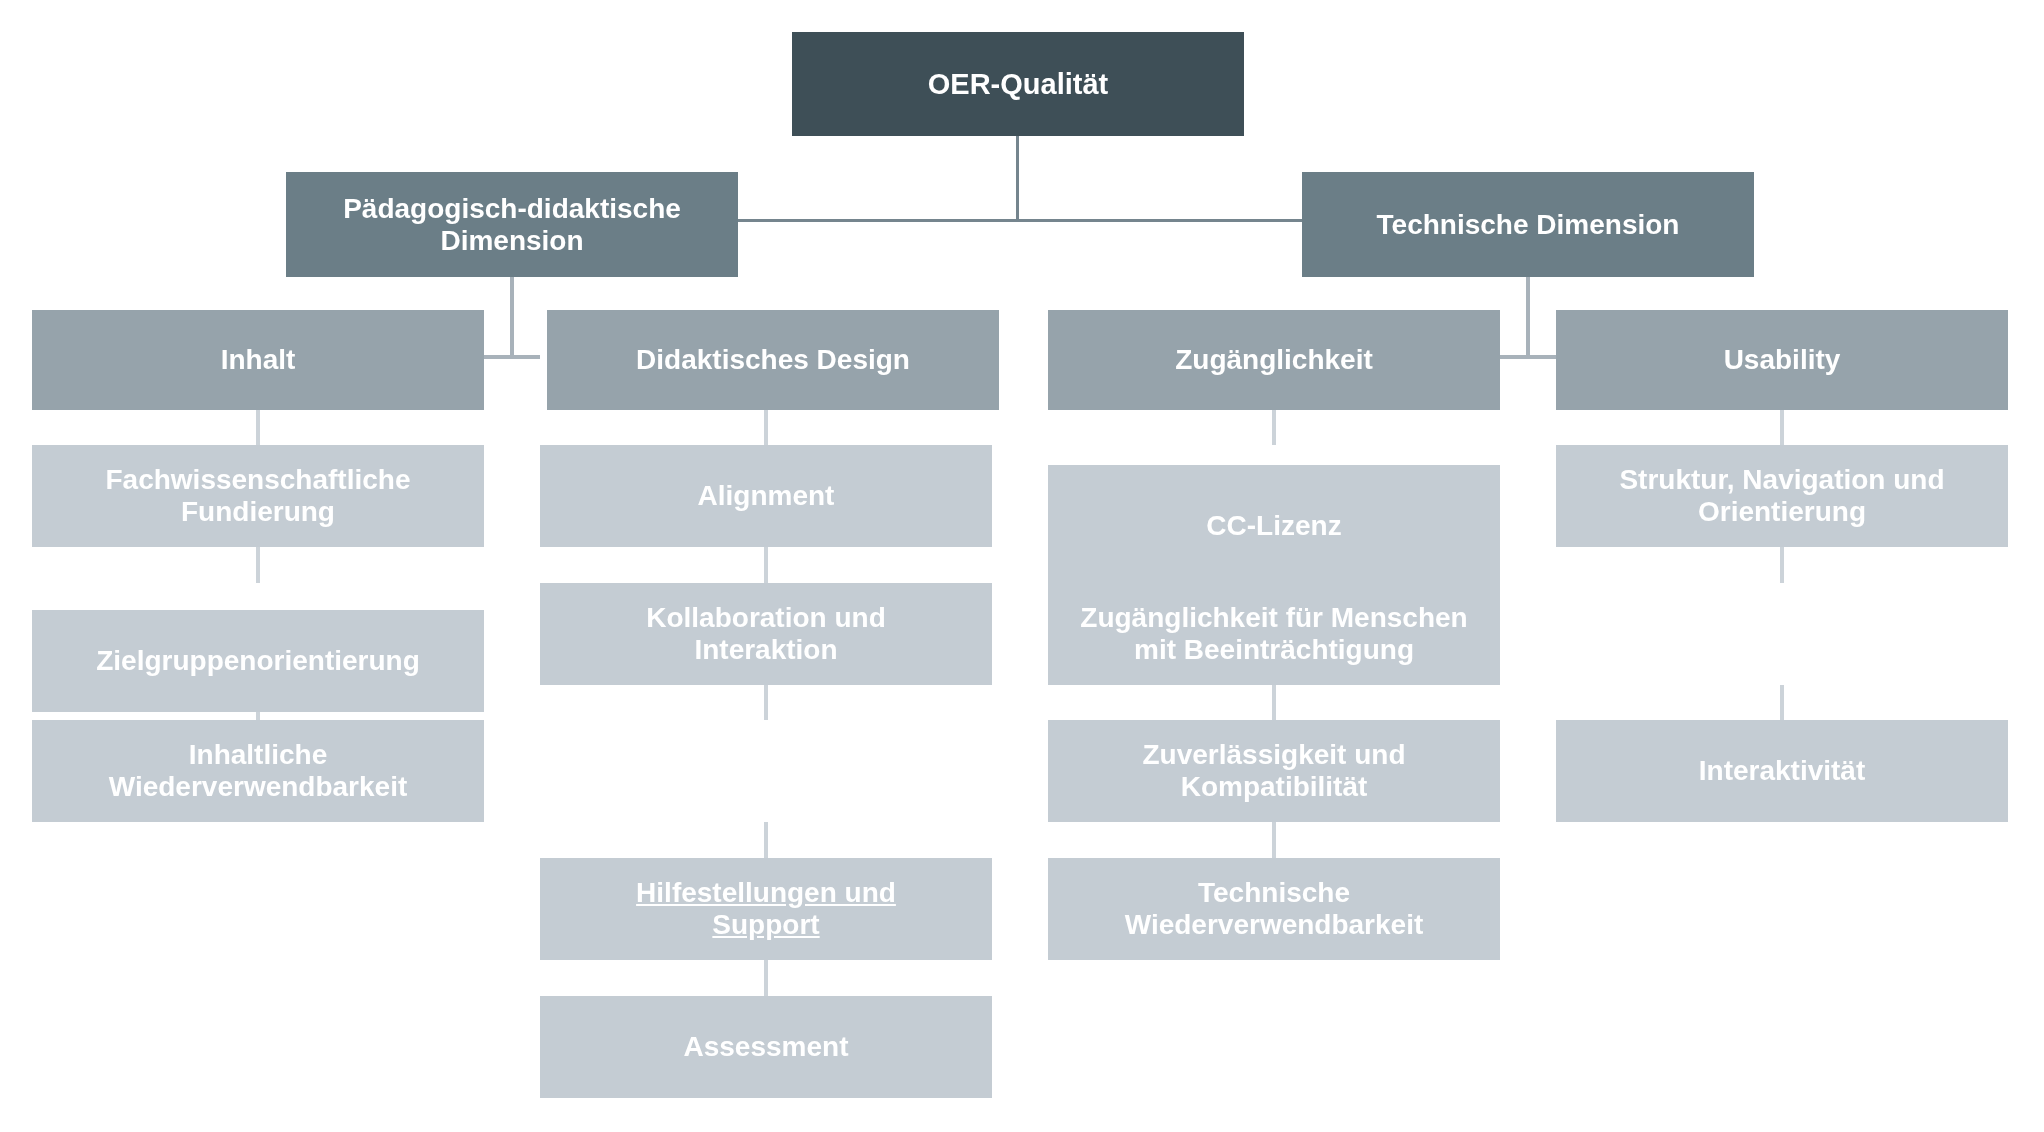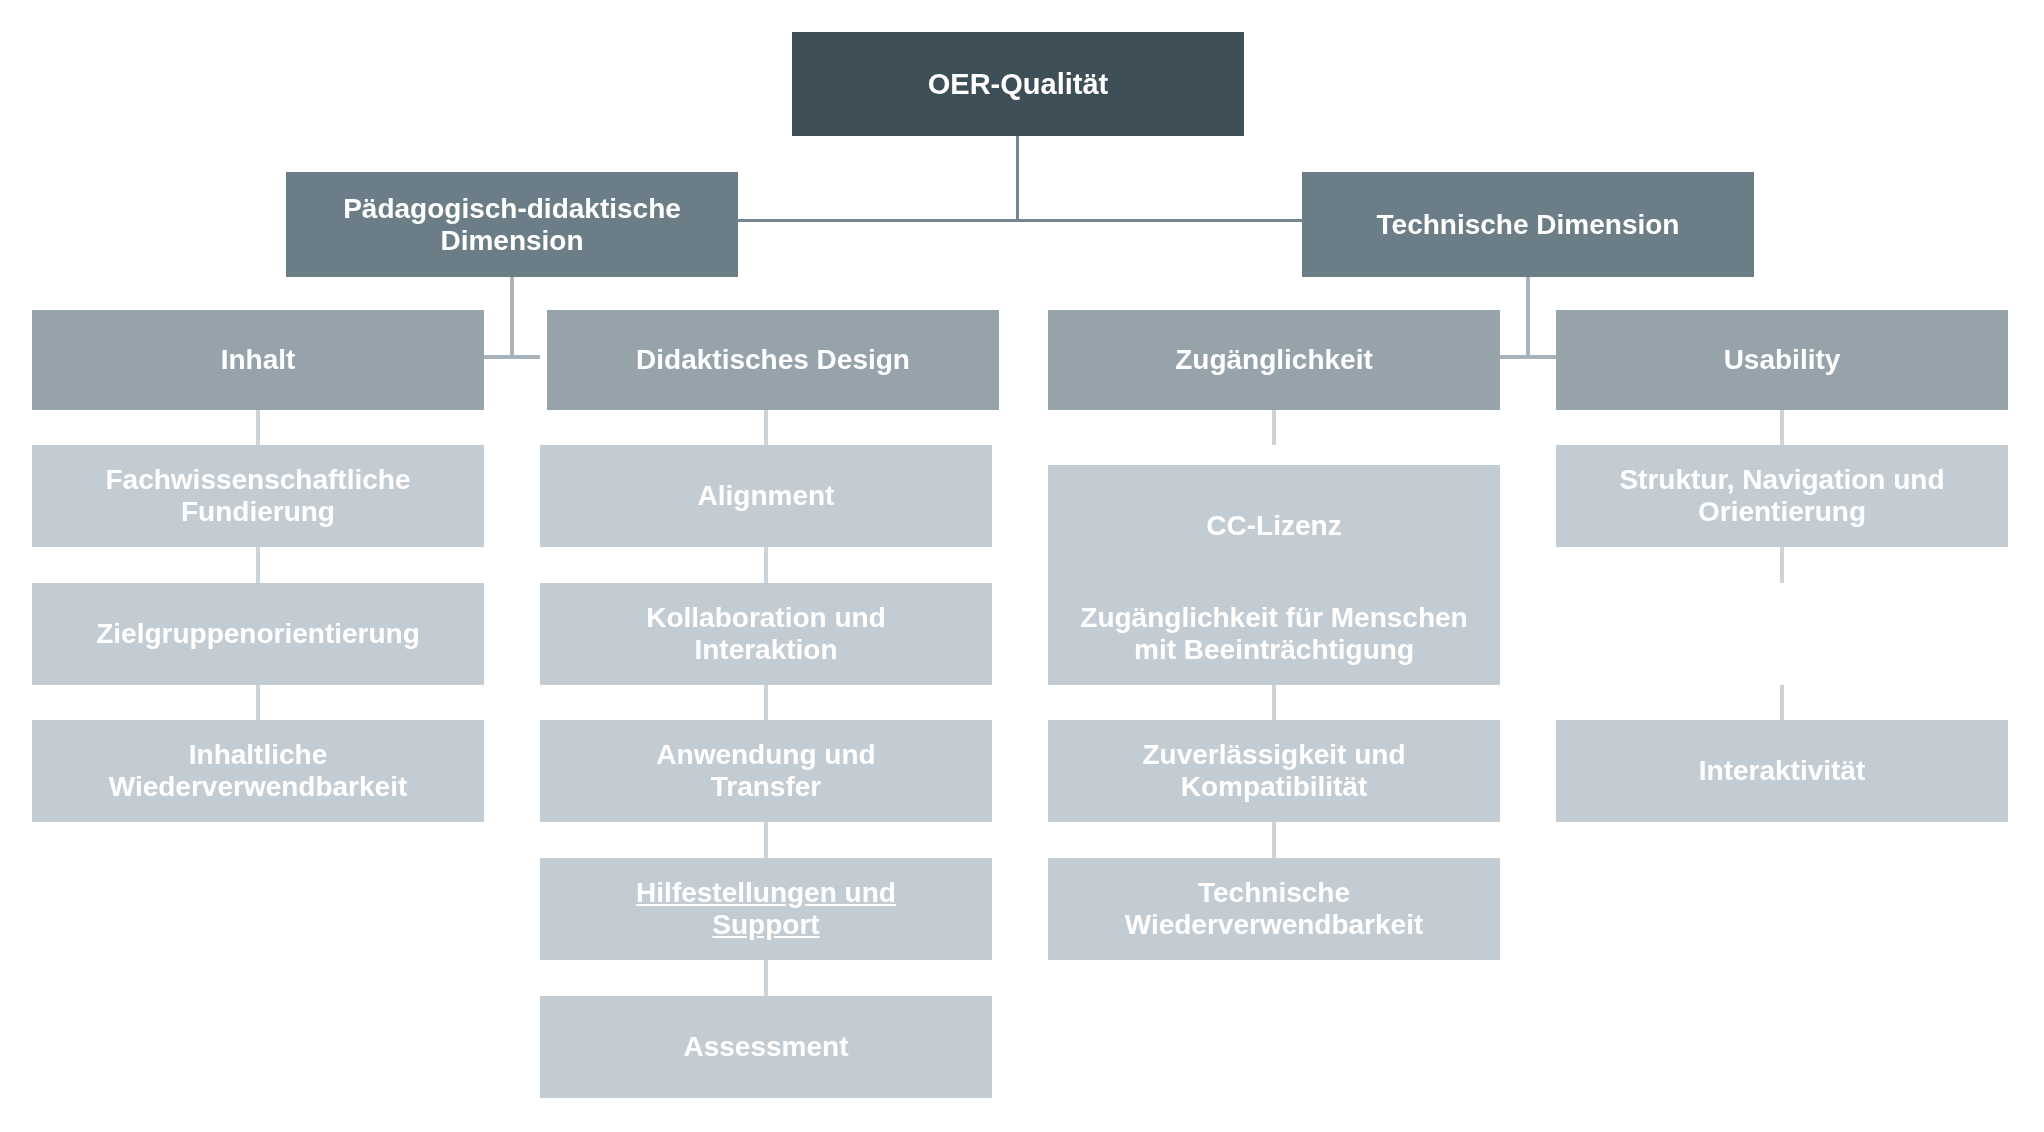--- a/index.html
+++ b/index.html
@@ -76,29 +76,27 @@
 Dimension</div>
   <div class="box lv-dim" style="left:1302px; top:172px; width:452px; height:105px;">Technische Dimension</div>
 
   <div class="box lv-cat" style="left:32px; top:310px; width:452px; height:100px;">Inhalt</div>
   <div class="box lv-cat" style="left:540px; top:310px; width:452px; height:100px;margin-left:7px;">Didaktisches Design</div>
   <div class="box lv-cat" style="left:1048px; top:310px; width:452px; height:100px;">Zugänglichkeit</div>
   <div class="box lv-cat" style="left:1556px; top:310px; width:452px; height:100px;">Usability</div>
 
   <div class="box lv-item" style="left:32px; top:445px; width:452px; height:102px;">Fachwissenschaftliche
 Fundierung</div>
-  <div class="box lv-item" style="left:32px; top:583px; width:452px; height:102px;">Zielgruppenorientierung</div>
+  <div class="box lv-item" style="left:32px; top:610px; width:452px; height:102px;">Zielgruppenorientierung</div>
   <div class="box lv-item" style="left:32px; top:720px; width:452px; height:102px;">Inhaltliche
 Wiederverwendbarkeit</div>
 
   <div class="box lv-item" style="left:540px; top:445px; width:452px; height:102px;">Alignment</div>
   <div class="box lv-item" style="left:540px; top:583px; width:452px; height:102px;">Kollaboration und
 Interaktion</div>
-  <div class="box lv-item" style="left:540px; top:720px; width:452px; height:102px;">Anwendung und
-Transfer</div>
   <div class="box lv-item" style="left:540px; top:858px; width:452px; height:102px;text-decoration:underline;">Hilfestellungen und
 Support</div>
   <div class="box lv-item" style="left:540px; top:996px; width:452px; height:102px;">Assessment</div>
 
   <div class="box lv-item" style="left:1048px; top:465px; width:452px; height:122px;">CC-Lizenz</div>
   <div class="box lv-item" style="left:1048px; top:583px; width:452px; height:102px;">Zugänglichkeit für Menschen
 mit Beeinträchtigung</div>
   <div class="box lv-item" style="left:1048px; top:720px; width:452px; height:102px;">Zuverlässigkeit und
 Kompatibilität</div>
   <div class="box lv-item" style="left:1048px; top:858px; width:452px; height:102px;">Technische

